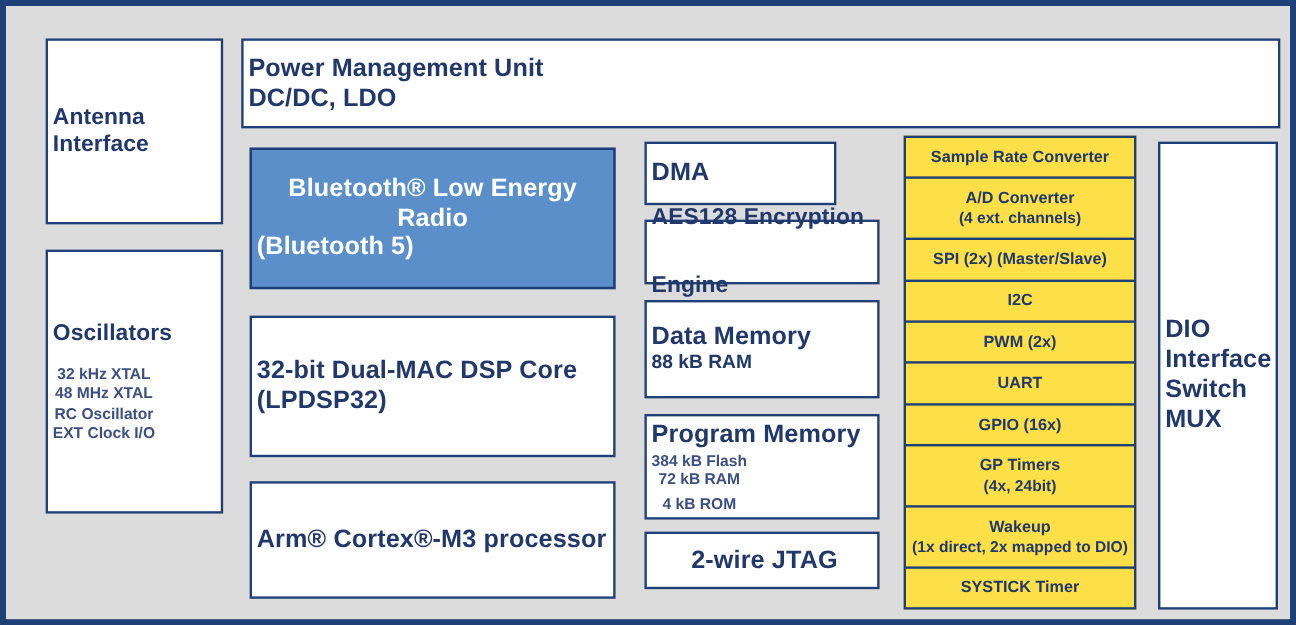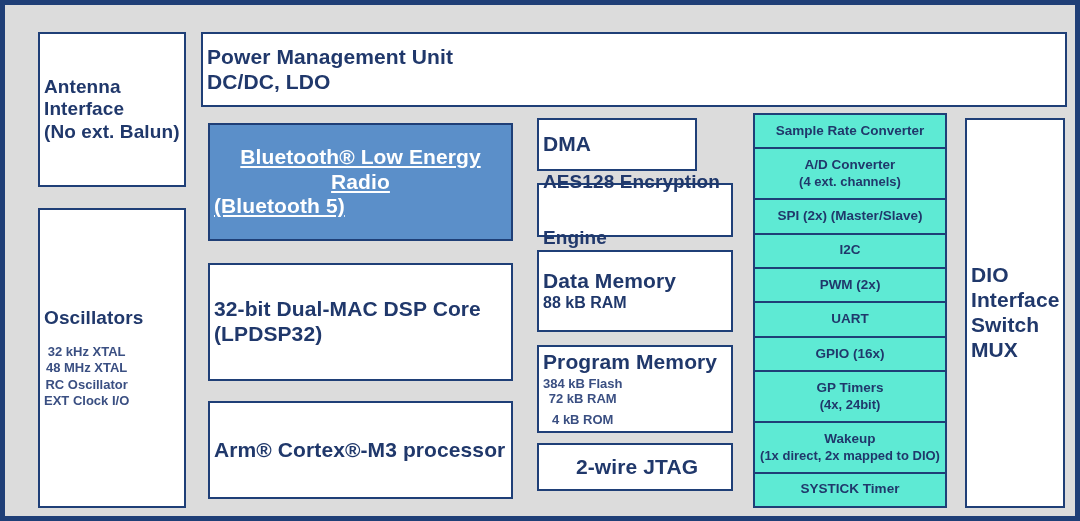--- a/index.html
+++ b/index.html
@@ -55,32 +55,32 @@
 
   
   .sz-lg .t1 { font-size: 21px; }
   .sz-md .t1 { font-size: 19px; }
 
   .highlight {
     background: #5b8fc9;
     color: #ffffff;
     border-color: #1f3f77;
   }
-  .highlight .t1, .highlight .t2 { color: #ffffff; text-decoration: underline; }
+  .highlight .t1, .highlight .t2 { color: #ffffff; }
 
   
   #periph-stack {
     position: absolute;
     left: 748px;
     top: 108px;
     width: 194px;
     height: 395px;
     box-sizing: border-box;
     border: 2px solid #1f3f77;
-    background: #5eead4;
+    background: #fde047;
     display: flex;
     flex-direction: column;
   }
   .periph {
     box-sizing: border-box;
     border-bottom: 2px solid #1f3f77;
     color: #20386b;
     display: flex;
     flex-direction: column;
     align-items: center;
@@ -101,24 +101,23 @@
   .mem-gap { margin-top: 5px !important; }
 </style>
 </head>
 <body>
 
 <div id="diagram">
 
   <div class="blk sz-md" style="left:33px; top:27px; width:148px; height:155px;">
     <div class="t1">Antenna</div>
     <div class="t1">Interface</div>
-    <div class="t1">(No ext. Balun)</div>
-  </div>
-
-  <div class="blk" style="left:33px; top:203px; width:148px; height:300px;">
+  </div>
+
+  <div class="blk" style="left:33px; top:203px; width:148px; height:220px;">
     <div class="t1 oscillators-title">Oscillators</div>
     <div class="osc-list">
       <div class="sub">32 kHz XTAL</div>
       <div class="sub">48 MHz XTAL</div>
       <div class="sub">RC Oscillator</div>
       <div class="sub">EXT Clock I/O</div>
     </div>
   </div>
 
   <div class="blk sz-lg" style="left:196px; top:27px; width:866px; height:75px;">

